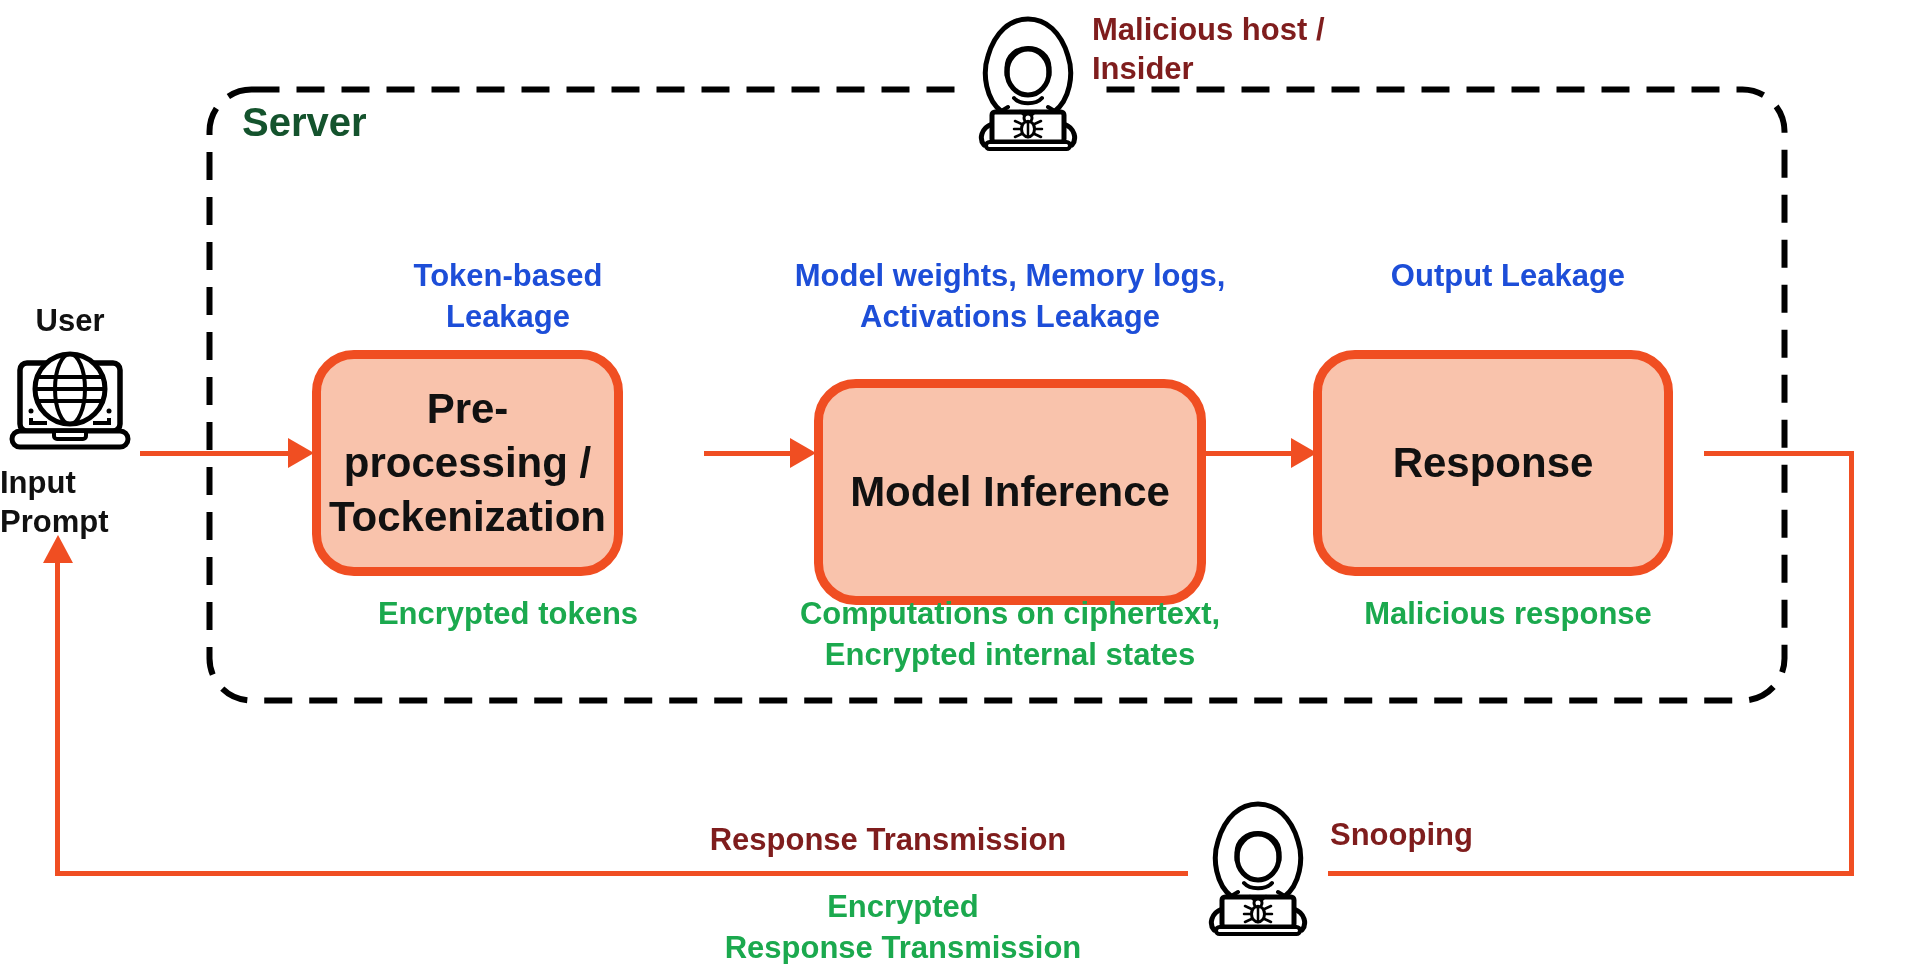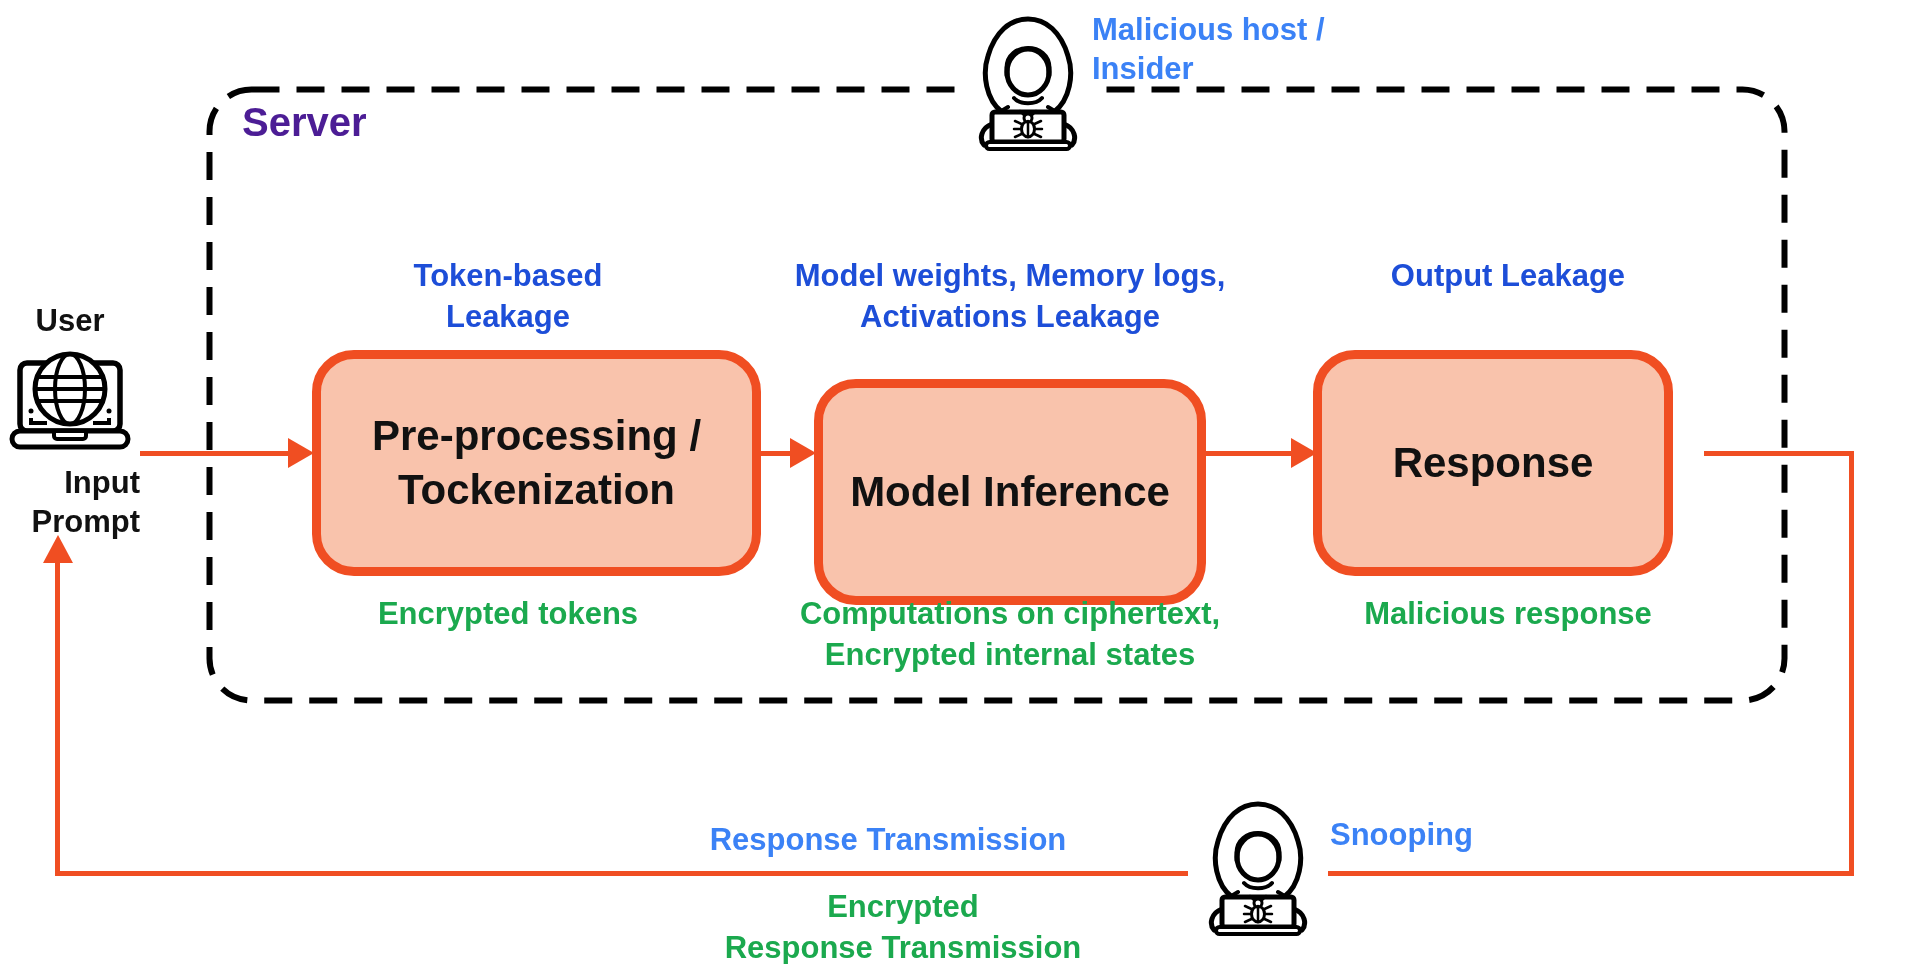--- a/index.html
+++ b/index.html
@@ -3,47 +3,47 @@
 <meta charset="utf-8">
 <style>
   html,body{margin:0;padding:0;background:#fff;}
   #stage{
     position:relative;width:1920px;height:964px;background:#ffffff;overflow:hidden;
     font-family:"Liberation Sans","DejaVu Sans",sans-serif;color:#111;
   }
   .abs{position:absolute;}
   
   #server-frame{left:206px;top:86px;width:1582px;height:618px;z-index:1;}
-  .server-label{left:242px;top:100px;font-size:40px;font-weight:bold;color:#4c1d95;z-index:3;}
+  .server-label{left:242px;top:100px;font-size:40px;font-weight:bold;color:#14532d;z-index:3;}
   
   .pbox{
     top:350px;height:226px;background:#F9C3AC;border:9px solid #F04E22;border-radius:42px;
     box-sizing:border-box;display:flex;flex-direction:column;justify-content:center;align-items:center;
     z-index:2;
   }
   .pbox .title-line{font-size:42px;line-height:54px;font-weight:600;color:#111;text-align:center;}
-  #box-pre{left:312px;width:449px;}
+  #box-pre{left:312px;width:311px;}
   #box-inf{left:814px;width:392px;margin-top:29px;}
   #box-res{left:1313px;width:360px;}
   
   .red-label,.green-label{
     width:460px;text-align:center;font-size:31px;line-height:41px;font-weight:bold;z-index:3;
   }
   .red-label{color:#1d4ed8;}
   .green-label{color:#1BA94E;}
   .threat{top:255px;}
   .mitigation{top:593px;}
   .lbl-pre{left:278px;}
   .lbl-inf{left:780px;}
   .lbl-res{left:1278px;}
-  .red-free{color:#3b82f6;font-size:31px;line-height:39px;font-weight:bold;z-index:3;}
+  .red-free{color:#7f1d1d;font-size:31px;line-height:39px;font-weight:bold;z-index:3;}
   .green-free{color:#1BA94E;font-size:31px;line-height:41px;font-weight:bold;text-align:center;z-index:3;}
   
   .user-label{left:0;top:303px;width:140px;text-align:center;font-size:31px;font-weight:600;z-index:3;}
-  .input-label{left:0;top:463px;width:140px;text-align:right;font-size:31px;line-height:39px;font-weight:600;z-index:3;}
+  .input-label{left:0;top:463px;width:140px;text-align:left;font-size:31px;line-height:39px;font-weight:600;z-index:3;}
   
   .oline{background:#F04E22;z-index:1;}
   .ah-right{width:0;height:0;border-top:15px solid transparent;border-bottom:15px solid transparent;border-left:26px solid #F04E22;z-index:2;}
   .ah-up{width:0;height:0;border-left:15px solid transparent;border-right:15px solid transparent;border-bottom:28px solid #F04E22;z-index:2;}
   
   .icon-wrap{background:#fff;z-index:2;display:flex;align-items:center;justify-content:center;}
   svg{display:block;}
 </style>
 </head>
 <body>

